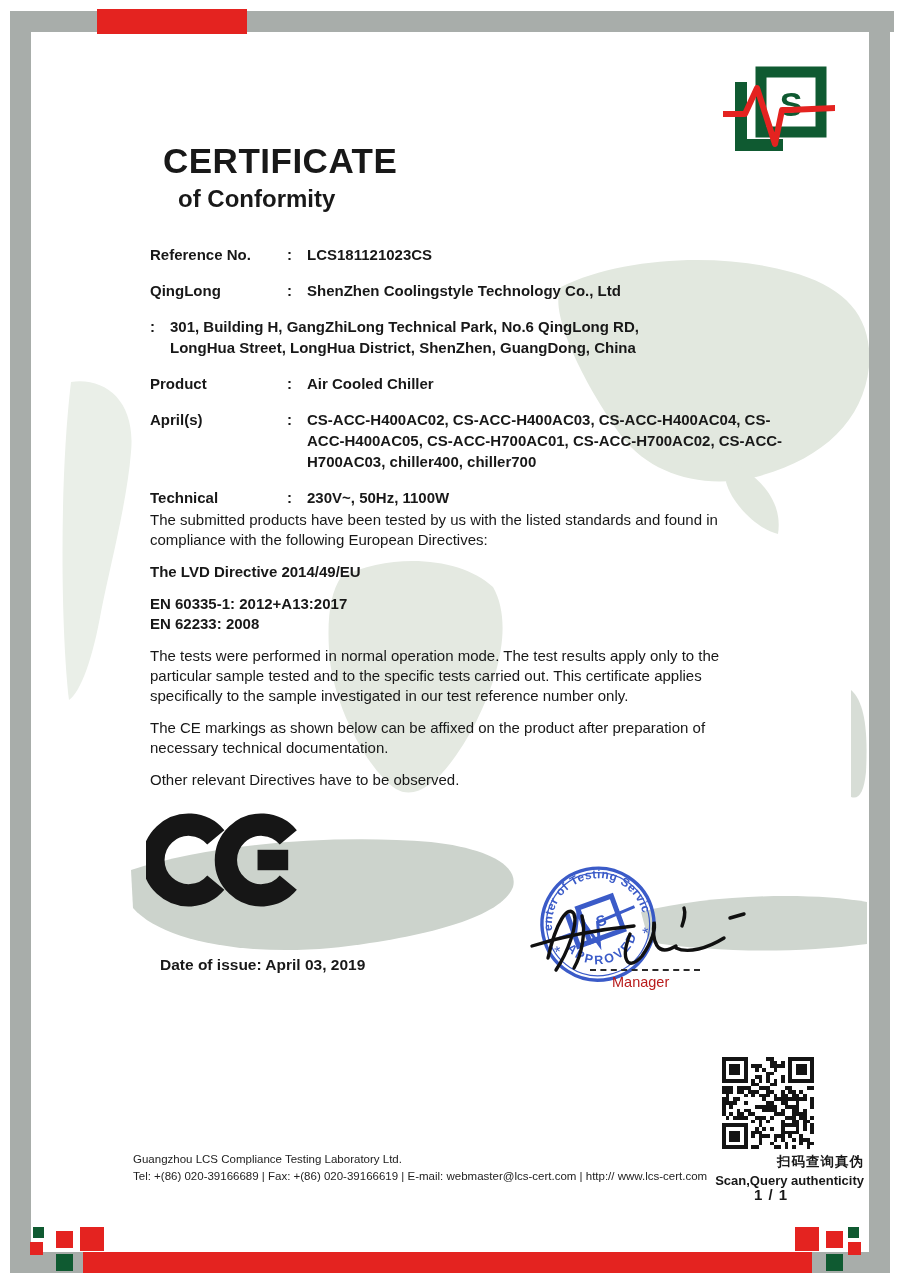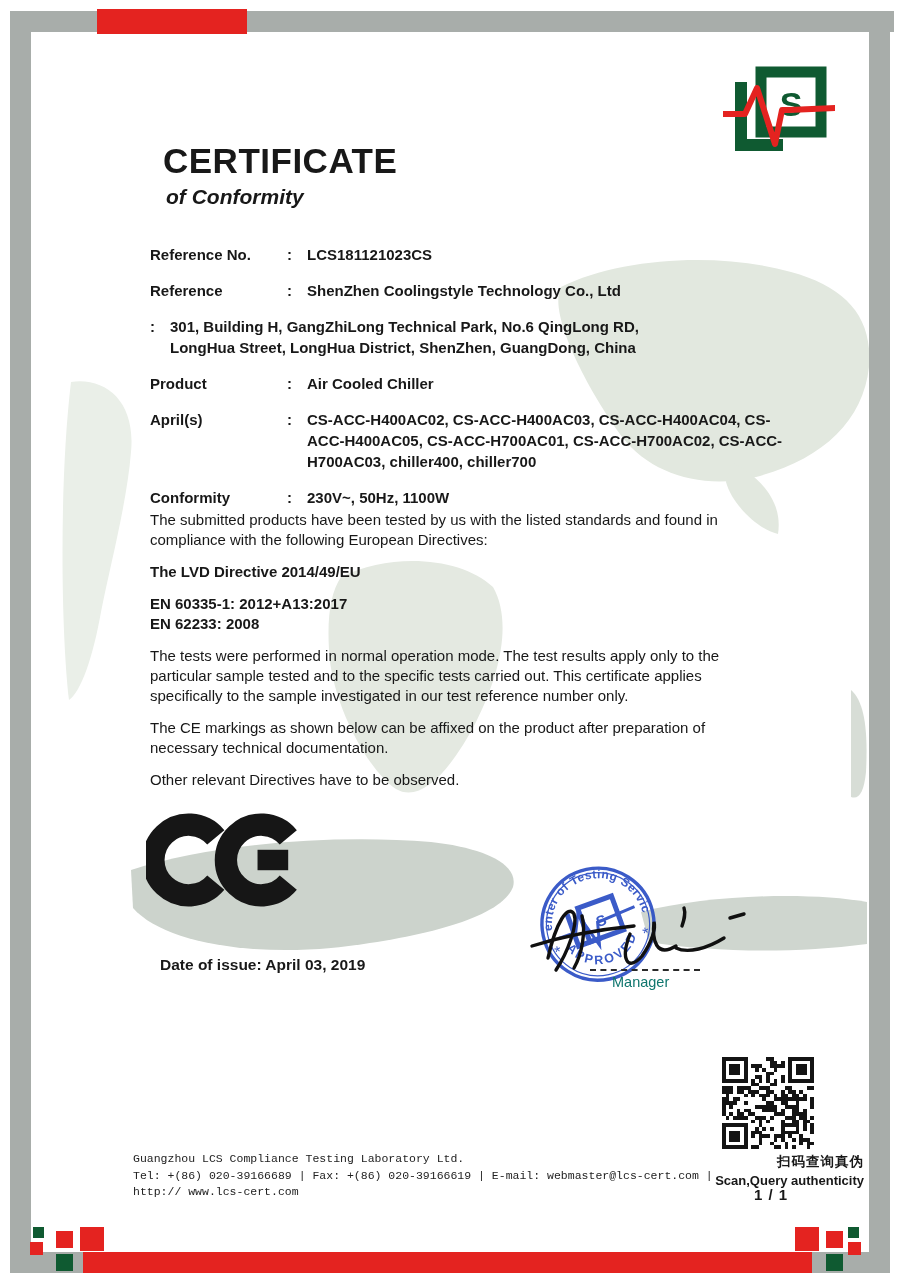--- a/index.html
+++ b/index.html
@@ -22,21 +22,21 @@
   .sq{position:absolute;}
   .sq.red{background:#e42320;}
   .sq.green{background:#0f5a31;}
 
   
   #map{left:31px;top:32px;width:838px;height:1220px;z-index:0;}
 
   
   #logo{left:723px;top:64px;width:112px;height:100px;z-index:2;}
   #title{left:163px;top:141px;font-size:35px;font-weight:bold;letter-spacing:.5px;z-index:2;}
-  #subtitle{left:166px;top:185px;font-size:21px;font-weight:bold;z-index:2;font-style:italic;}
+  #subtitle{left:178px;top:185px;font-size:24px;font-weight:bold;z-index:2;}
 
   
   #fields{left:150px;top:244px;width:640px;font-size:15px;line-height:21px;z-index:2;}
   .row{display:flex;margin-bottom:15px;}
   .lbl{width:137px;flex:none;font-weight:bold;}
   .col{width:20px;flex:none;font-weight:bold;}
   .val{flex:1;font-weight:bold;white-space:pre-line;}
 
   
   #bodytext{left:150px;top:510px;width:584px;font-size:15px;line-height:20px;z-index:2;}
@@ -44,31 +44,31 @@
   .bold{font-weight:bold;}
 
   
   #ce{left:146px;top:810px;width:158px;height:100px;z-index:2;}
   #date{left:160px;top:956px;font-size:15.5px;font-weight:bold;z-index:2;}
 
   
   #stamp{left:518px;top:842px;width:200px;height:160px;z-index:3;transform:rotate(-12deg);opacity:.92;}
   #signature{left:518px;top:888px;width:240px;height:110px;z-index:4;}
   #sig-line{left:590px;top:969px;width:110px;height:0;border-bottom:2px dashed #2a2a2a;z-index:4;}
-  #manager{left:612px;top:974px;font-size:14.5px;color:#0f766e;z-index:4;}
+  #manager{left:612px;top:974px;font-size:14.5px;color:#b91c1c;z-index:4;}
 
   
   #qr{left:722px;top:1057px;width:92px;height:92px;z-index:2;}
   #qr-cap{left:668px;top:1153px;width:196px;text-align:right;z-index:2;}
   #qr-cap .zh{font-size:13.5px;font-weight:bold;letter-spacing:1px;}
   #qr-cap .en{font-size:13px;font-weight:bold;margin-top:2px;}
   #pageind{left:741px;top:1186px;width:60px;text-align:center;font-size:15px;font-weight:bold;letter-spacing:1px;z-index:2;}
 
   
-  #footer{left:133px;top:1151px;width:610px;font-size:11.5px;line-height:1.45;z-index:2;color:#222;font-family:Liberation Mono, monospace;}
+  #footer{left:133px;top:1151px;width:610px;font-size:11.5px;line-height:1.45;z-index:2;color:#222;}
   #footer p{margin:0;}
 </style>
 </head>
 <body>
 
 <svg id="map" class="abs" viewBox="0 0 838 1220" aria-hidden="true">
   <path fill="#e2e8df" d="M530,255 C590,225 690,220 760,240 C815,255 842,285 838,335 C832,390 790,428 725,445 C672,458 620,442 592,406 C566,372 515,285 530,255 Z"></path>
   <path fill="#e2e8df" d="M700,430 C730,445 752,470 747,502 C725,497 700,470 695,450 Z"></path>
   <path fill="#e4e9e1" d="M310,545 C360,520 430,525 462,555 C482,590 468,645 445,690 C420,738 390,772 365,757 C335,737 300,668 298,618 C296,583 300,560 310,545 Z"></path>
   <path fill="#eaefe8" d="M40,350 C75,345 105,370 100,420 C96,470 80,530 70,580 C62,625 50,660 38,668 C30,600 28,450 40,350 Z"></path>
@@ -106,21 +106,21 @@
 <div class="abs" id="title">CERTIFICATE</div>
 <div class="abs" id="subtitle">of Conformity</div>
 
 <div class="abs" id="fields">
   <div class="row">
     <span class="lbl">Reference No.</span>
     <span class="col">:</span>
     <span class="val">LCS181121023CS</span>
   </div>
   <div class="row">
-    <span class="lbl">Reference</span>
+    <span class="lbl">QingLong</span>
     <span class="col">:</span>
     <span class="val">ShenZhen Coolingstyle Technology Co., Ltd</span>
   </div>
   <div class="row">
     <span class="col">:</span>
     <span class="val">301, Building H, GangZhiLong Technical Park, No.6 QingLong RD,
 LongHua Street, LongHua District, ShenZhen, GuangDong, China</span>
   </div>
   <div class="row">
     <span class="lbl">Product</span>
@@ -128,21 +128,21 @@
     <span class="val">Air Cooled Chiller</span>
   </div>
   <div class="row">
     <span class="lbl">April(s)</span>
     <span class="col">:</span>
     <span class="val">CS-ACC-H400AC02, CS-ACC-H400AC03, CS-ACC-H400AC04, CS-
 ACC-H400AC05, CS-ACC-H700AC01, CS-ACC-H700AC02, CS-ACC-
 H700AC03, chiller400, chiller700</span>
   </div>
   <div class="row">
-    <span class="lbl">Conformity</span>
+    <span class="lbl">Technical</span>
     <span class="col">:</span>
     <span class="val">230V~, 50Hz, 1100W</span>
   </div>
 </div>
 
 <div class="abs" id="bodytext">
   <p>The submitted products have been tested by us with the listed standards and found in
 compliance with the following European Directives:</p>
   <p class="bold">The LVD Directive 2014/49/EU</p>
   <p class="bold">EN 60335-1: 2012+A13:2017

